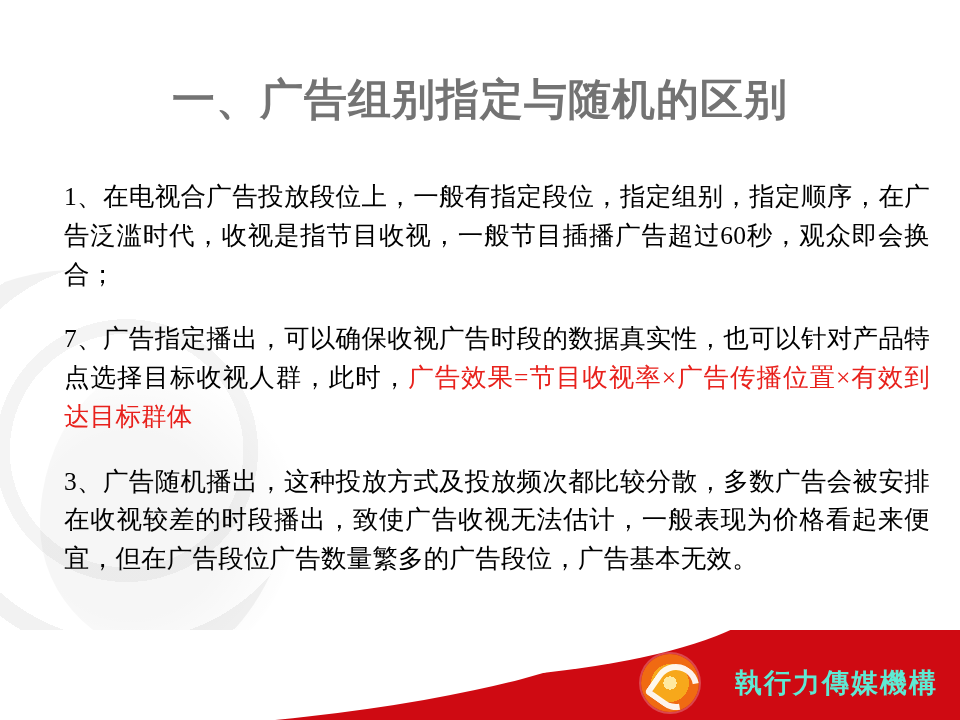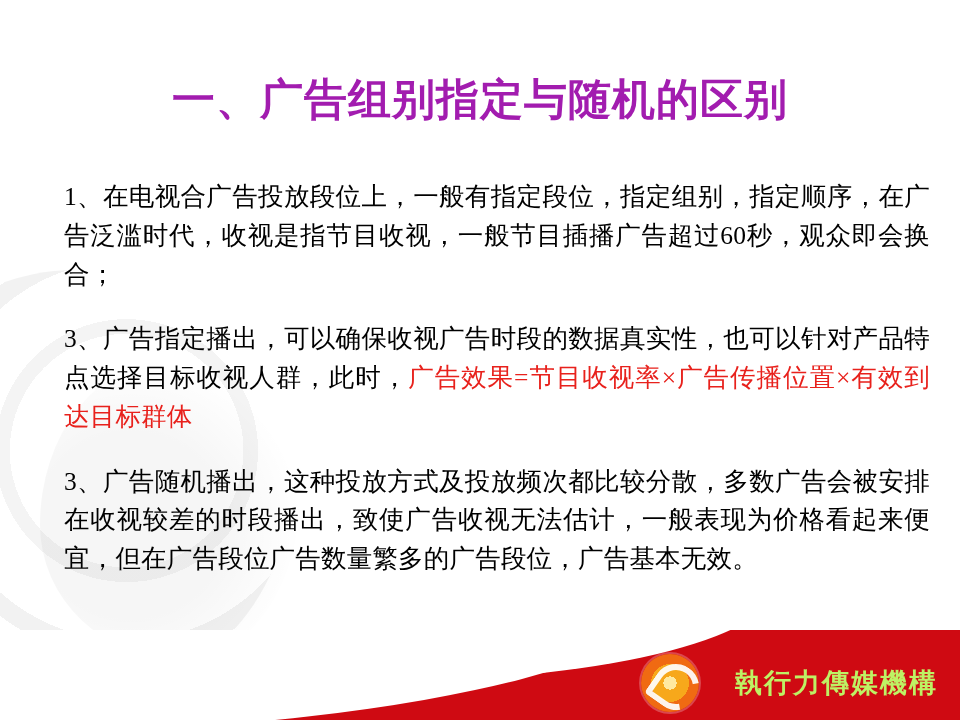--- a/index.html
+++ b/index.html
@@ -50,21 +50,21 @@
   }
 
   .title {
     position: absolute;
     top: 76px;
     left: 0;
     width: 960px;
     text-align: center;
     font-size: 43px;
     font-weight: bold;
-    color: #a21caf;
+    color: #737373;
     letter-spacing: 1px;
     line-height: 1.1;
   }
 
   .body-area {
     position: absolute;
     top: 178px;
     left: 64px;
     width: 866px;
   }
@@ -133,21 +133,21 @@
     left: 12px;
     top: 10px;
     width: 34px;
     height: 34px;
     border-radius: 50% 50% 50% 10%;
     border: 6px solid #ffffff;
     border-right-color: transparent;
     transform: rotate(35deg);
     opacity: 0.92;
   }
-  .logo-text { color: #bef264; line-height: 1.05; margin-left: 24px; }
+  .logo-text { color: #5eead4; line-height: 1.05; margin-left: 24px; }
   .logo-cn {
     font-size: 27px;
     font-weight: bold;
     letter-spacing: 2px;
     font-family: "Liberation Serif", "DejaVu Serif", serif;
   }
   .logo-en {
     font-size: 14.5px;
     letter-spacing: 0.6px;
     font-family: "Liberation Serif", "DejaVu Serif", serif;
@@ -159,21 +159,21 @@
 <div class="slide">
 
   <div class="bg-swirl"></div>
   <div class="bg-swirl2"></div>
 
   <div class="title">一、广告组别指定与随机的区别</div>
 
   <div class="body-area">
     <p class="para">1、在电视合广告投放段位上，一般有指定段位，指定组别，指定顺序，在广告泛滥时代，收视是指节目收视，一般节目插播广告超过60秒，观众即会换合；</p>
 
-    <p class="para"><span>3、广告指定播出，可以确保收视广告时段的数据真实性，也可以针对产品特点选择目标收视人群，此时，</span><span class="hl">广告效果=节目收视率×广告传播位置×有效到达目标群体</span></p>
+    <p class="para"><span>7、广告指定播出，可以确保收视广告时段的数据真实性，也可以针对产品特点选择目标收视人群，此时，</span><span class="hl">广告效果=节目收视率×广告传播位置×有效到达目标群体</span></p>
 
     <p class="para">3、广告随机播出，这种投放方式及投放频次都比较分散，多数广告会被安排在收视较差的时段播出，致使广告收视无法估计，一般表现为价格看起来便宜，但在广告段位广告数量繁多的广告段位，广告基本无效。</p>
   </div>
 
   <div class="footer">
     <div class="footer-curve"></div>
     <div class="footer-curve2"></div>
     <div class="logo-wrap">
       <div class="logo-mark"></div>
       <div class="logo-text">

